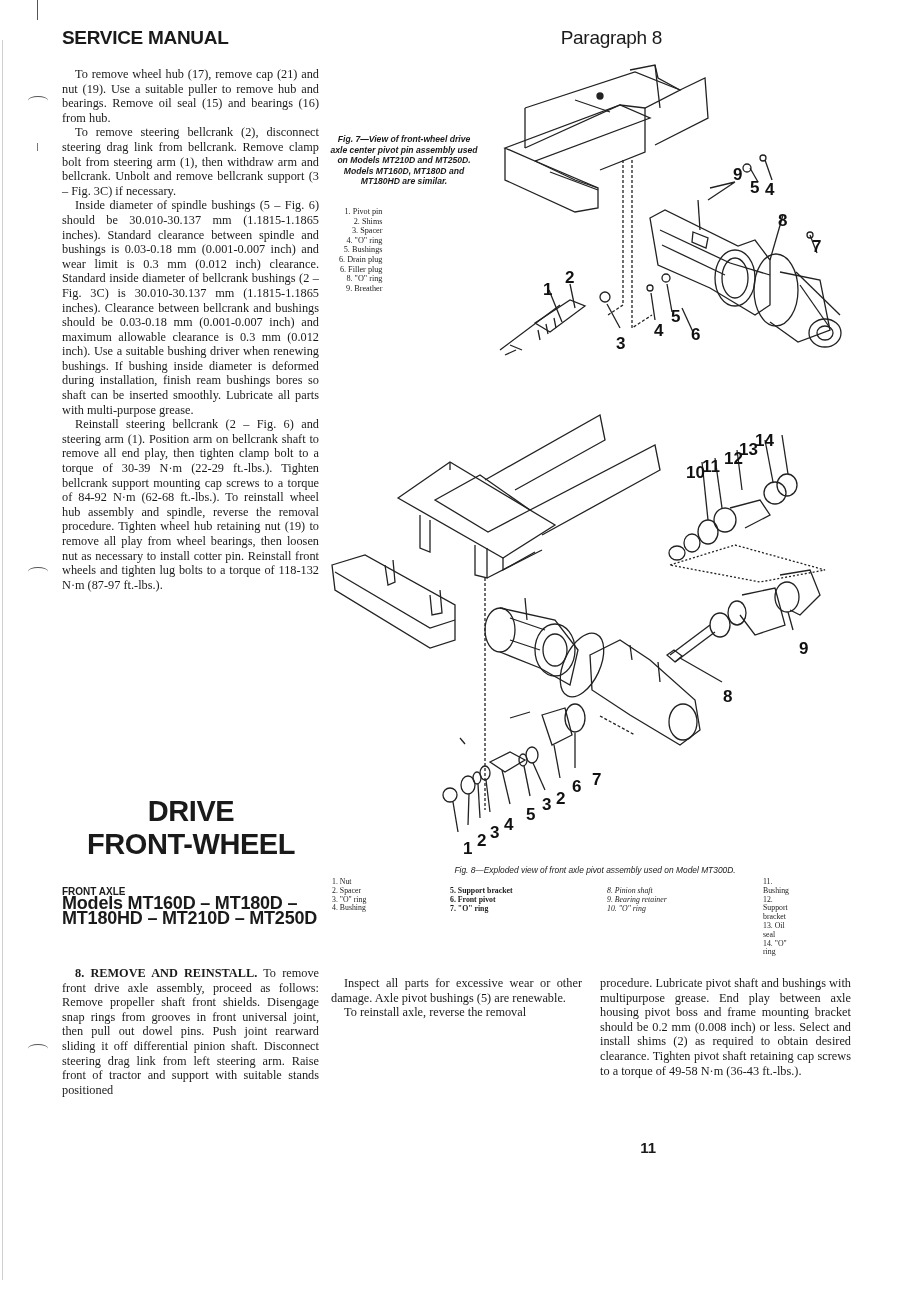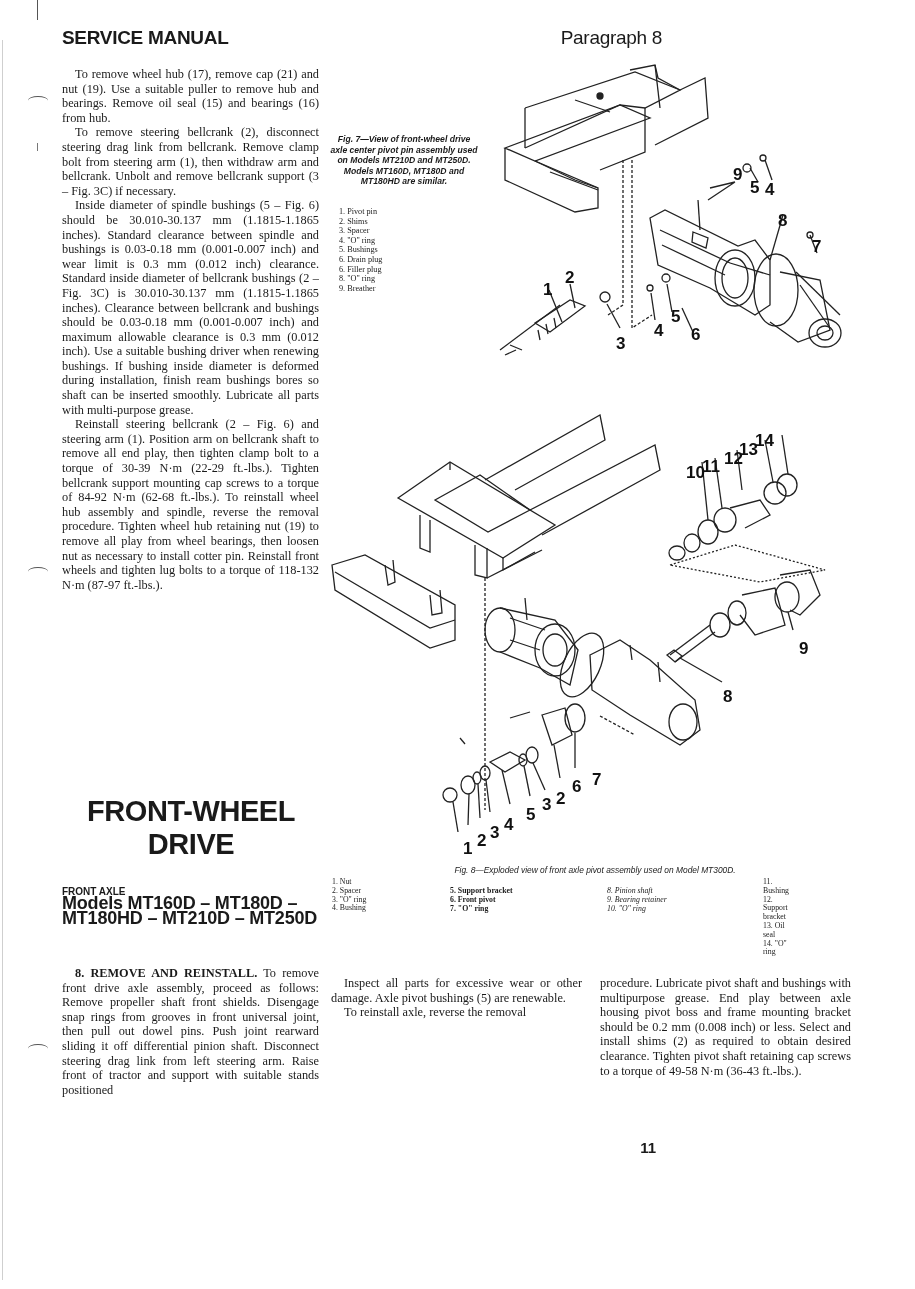--- a/index.html
+++ b/index.html
@@ -14,21 +14,21 @@
   .margin-tick { position: absolute; width: 1px; height: 8px; background: #777; }
 
   .header-left { position: absolute; left: 62px; top: 27px; font-family: "Liberation Sans", sans-serif; font-weight: bold; font-size: 19px; letter-spacing: -0.3px; }
   .header-right { position: absolute; right: 62px; top: 27px; font-family: "Liberation Sans", sans-serif; font-weight: normal; font-size: 19px; letter-spacing: -0.3px; }
 
   .col-text { position: absolute; font-size: 12.3px; line-height: 14.6px; text-align: justify; }
   .col-text p { margin: 0; text-indent: 13px; }
   .col-text p.noindent { text-indent: 0; }
 
   .fig-caption-7 { position: absolute; left: 329px; top: 134px; width: 150px; font-family: "Liberation Sans", sans-serif; font-style: italic; font-weight: bold; font-size: 8.6px; line-height: 10.5px; text-align: center; }
-  .fig-legend-7 { position: absolute; left: 339px; top: 207px; font-size: 8.2px; line-height: 9.6px; list-style: none; margin: 0; padding: 0; }
+  .fig-legend-7 { position: absolute; left: 339px; top: 207px; font-size: 8.2px; line-height: 9.6px; list-style: none; margin: 0; padding: 0; text-align: right; }
 
   .section-title { position: absolute; left: 62px; top: 795px; width: 258px; text-align: center; font-family: "Liberation Sans", sans-serif; font-weight: bold; font-size: 29px; line-height: 33px; letter-spacing: -0.4px; }
   .subsection-title { position: absolute; left: 62px; top: 886px; width: 258px; font-family: "Liberation Sans", sans-serif; font-weight: bold; font-size: 10px; }
   .models-heading { position: absolute; left: 62px; top: 896px; width: 260px; font-family: "Liberation Sans", sans-serif; font-weight: bold; font-size: 18px; line-height: 15px; letter-spacing: -0.2px; }
 
   .fig-caption-8 { position: absolute; left: 330px; top: 865px; width: 530px; text-align: center; font-family: "Liberation Sans", sans-serif; font-style: italic; font-weight: normal; font-size: 8.4px; }
   .fig-legend-8 { position: absolute; top: 878px; font-size: 7.8px; line-height: 8.8px; list-style: none; margin: 0; padding: 0; }
 
   .page-number { position: absolute; right: 68px; top: 1139px; font-family: "Liberation Sans", sans-serif; font-weight: bold; font-size: 15px; }
 
@@ -238,22 +238,22 @@
       <text x="469" y="254">9</text>
       <text x="356" y="78">10</text>
       <text x="372" y="72">11</text>
       <text x="394" y="64">12</text>
       <text x="409" y="55">13</text>
       <text x="425" y="46">14</text>
     </g>
   </svg>
 
   <div class="section-title">
+    <div>DRIVE</div>
     <div>FRONT-WHEEL</div>
-    <div>DRIVE</div>
   </div>
   <div class="subsection-title">FRONT AXLE</div>
   <div class="models-heading">
     <div>Models MT160D – MT180D –</div>
     <div>MT180HD – MT210D – MT250D</div>
   </div>
 
   <div class="fig-caption-8">Fig. 8—Exploded view of front axle pivot assembly used on Model MT300D.</div>
   <ul class="fig-legend-8" style="left:332px;">
     <li>1. Nut</li>

